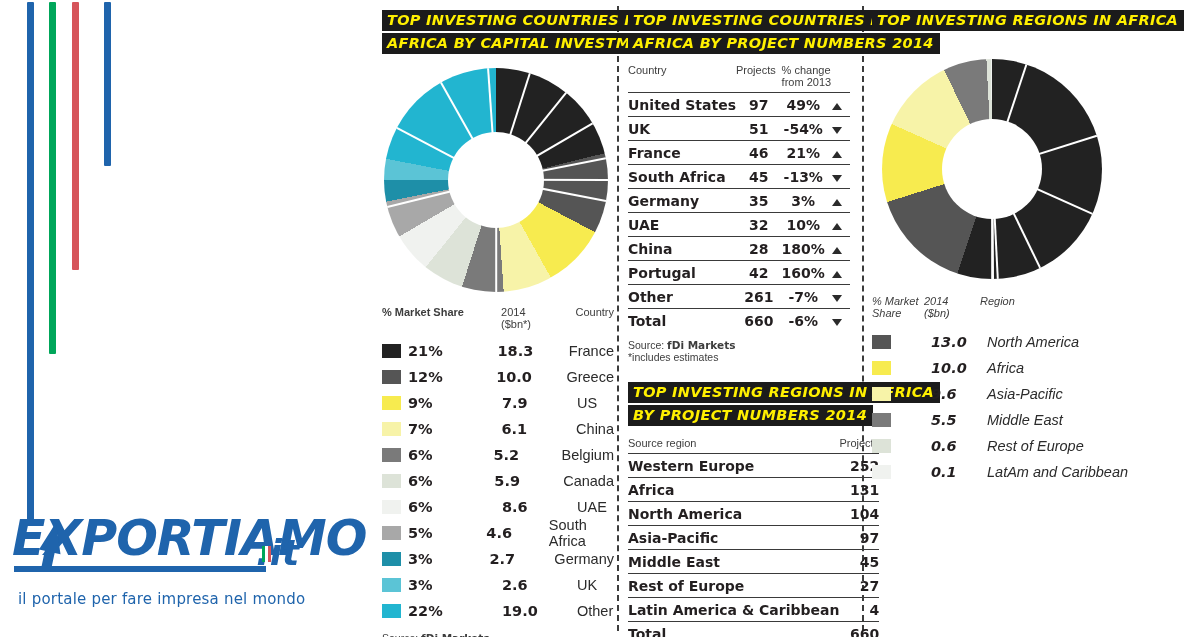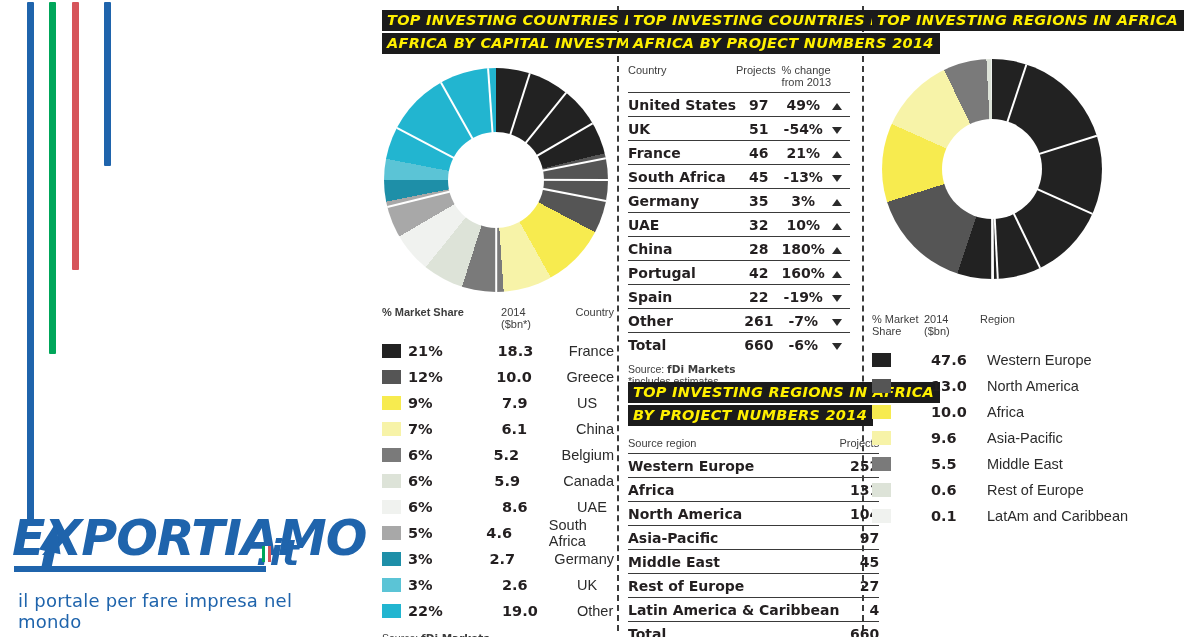--- a/index.html
+++ b/index.html
@@ -18,21 +18,21 @@
   }
   .logo-dotit{
     position:absolute;left:252px;top:22px;font-family:"DejaVu Sans", sans-serif;
     font-weight:bold;font-style:italic;font-size:36px;color:#1f64ac;
   }
   .logo-underline{position:absolute;left:10px;top:56px;width:252px;height:6px;background:#1f64ac;}
   .logo-arrow{position:absolute;left:30px;top:2px;}
   .logo-flag{position:absolute;left:258px;top:36px;width:9px;height:16px;}
   .logo-flag i{display:block;float:left;width:3px;height:16px;}
   .tagline{
-    position:absolute;left:14px;top:80px;font-size:18px;color:#1f64ac;
+    position:absolute;left:14px;top:80px;font-size:15px;color:#1f64ac;
     font-family:"DejaVu Sans", sans-serif;letter-spacing:.2px;
   }
   .divider{position:absolute;top:6px;height:625px;border-left:2px dashed #3c3c3c;}
   .panel{position:absolute;}
   .title-blk{display:inline-block;}
   .title-line{
     display:table;background:#1b1b1b;color:#fff000;
     font-family:"DejaVu Sans", sans-serif;font-weight:bold;font-style:italic;
     font-size:14.5px;letter-spacing:.3px;padding:3px 6px 3px 5px;
     margin-bottom:2px;white-space:nowrap;line-height:15px;
@@ -263,26 +263,20 @@
           <td class="c-pct">180%</td>
           <td class="c-arw"><span class="arrow-up"></span></td>
         </tr>
         <tr>
           <td>Portugal</td>
           <td class="c-num">42</td>
           <td class="c-pct">160%</td>
           <td class="c-arw"><span class="arrow-up"></span></td>
         </tr>
         <tr>
-          <td>Spain</td>
-          <td class="c-num">22</td>
-          <td class="c-pct">-19%</td>
-          <td class="c-arw"><span class="arrow-dn"></span></td>
-        </tr>
-        <tr>
           <td>Other</td>
           <td class="c-num">261</td>
           <td class="c-pct">-7%</td>
           <td class="c-arw"><span class="arrow-dn"></span></td>
         </tr>
         <tr>
           <td>Total</td>
           <td class="c-num">660</td>
           <td class="c-pct">-6%</td>
           <td class="c-arw"><span class="arrow-dn"></span></td>
@@ -355,40 +349,34 @@
     <div class="hole" style="width:100px;height:100px;"></div>
   <div style="position: absolute; left: 50%; top: 50%; width: 1.6px; height: 50%; background: rgb(255, 255, 255); transform-origin: 50% 0px; transform: translateX(-50%) rotate(198.333deg);"></div>
       <div style="position: absolute; left: 50%; top: 50%; width: 1.6px; height: 50%; background: rgb(255, 255, 255); transform-origin: 50% 0px; transform: translateX(-50%) rotate(252.5deg);"></div>
       <div style="position: absolute; left: 50%; top: 50%; width: 1.6px; height: 50%; background: rgb(255, 255, 255); transform-origin: 50% 0px; transform: translateX(-50%) rotate(294.167deg);"></div>
       <div style="position: absolute; left: 50%; top: 50%; width: 1.6px; height: 50%; background: rgb(255, 255, 255); transform-origin: 50% 0px; transform: translateX(-50%) rotate(334.167deg);"></div>
       <div style="position: absolute; left: 50%; top: 50%; width: 1.6px; height: 50%; background: rgb(255, 255, 255); transform-origin: 50% 0px; transform: translateX(-50%) rotate(357.083deg);"></div>
       <div style="position: absolute; left: 50%; top: 50%; width: 1.6px; height: 50%; background: rgb(255, 255, 255); transform-origin: 50% 0px; transform: translateX(-50%) rotate(359.583deg);"></div>
       <div style="position: absolute; left: 50%; top: 50%; width: 1.6px; height: 50%; background: rgb(255, 255, 255); transform-origin: 50% 0px; transform: translateX(-50%) rotate(360deg);"></div>
     </div>
 
-  <div style="margin-top:34px;">
+  <div style="margin-top:16px;font-style:italic;">
     <div style="display:flex;">
       <div class="lg-head" style="width:52px;">
         <span>% Market</span><br>
         <span>Share</span>
       </div>
       <div class="lg-head" style="width:56px;">
         <span>2014</span><br>
         <span>($bn)</span>
       </div>
       <div class="lg-head">Region</div>
     </div>
     <div id="legend2" style="margin-top:10px;">
         <div class="lg-row">
-          <span class="sw" style="background:#222222"></span>
-          <span style="width:33px"></span>
-          <span class="lg-val" style="width:56px">47.6</span>
-          <span class="lg-name">Western Europe</span>
-        </div>
-        <div class="lg-row">
           <span class="sw" style="background:#555555"></span>
           <span style="width:33px"></span>
           <span class="lg-val" style="width:56px">13.0</span>
           <span class="lg-name">North America</span>
         </div>
         <div class="lg-row">
           <span class="sw" style="background:#f7eb4f"></span>
           <span style="width:33px"></span>
           <span class="lg-val" style="width:56px">10.0</span>
           <span class="lg-name">Africa</span>

